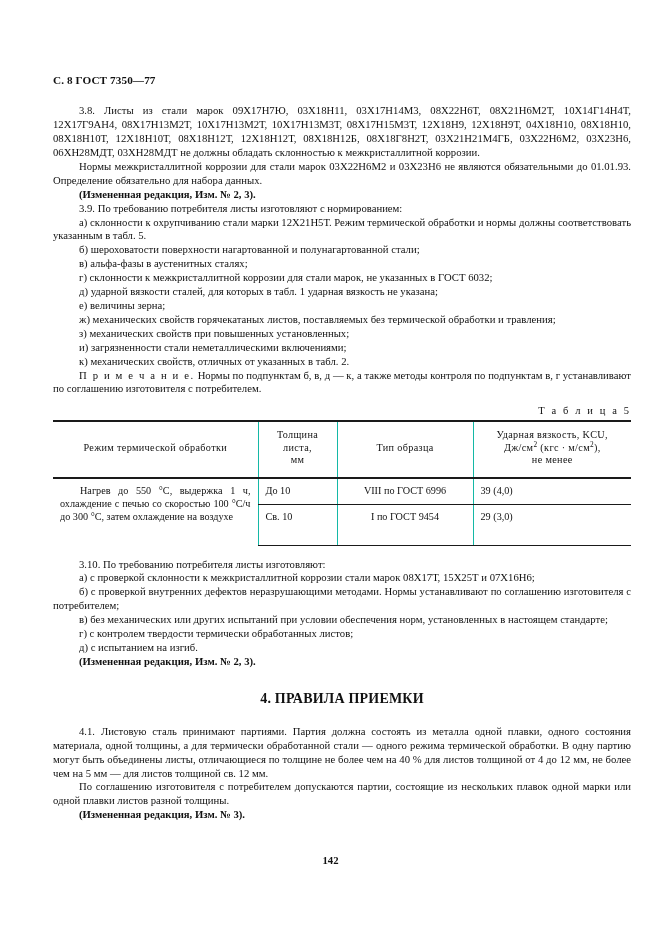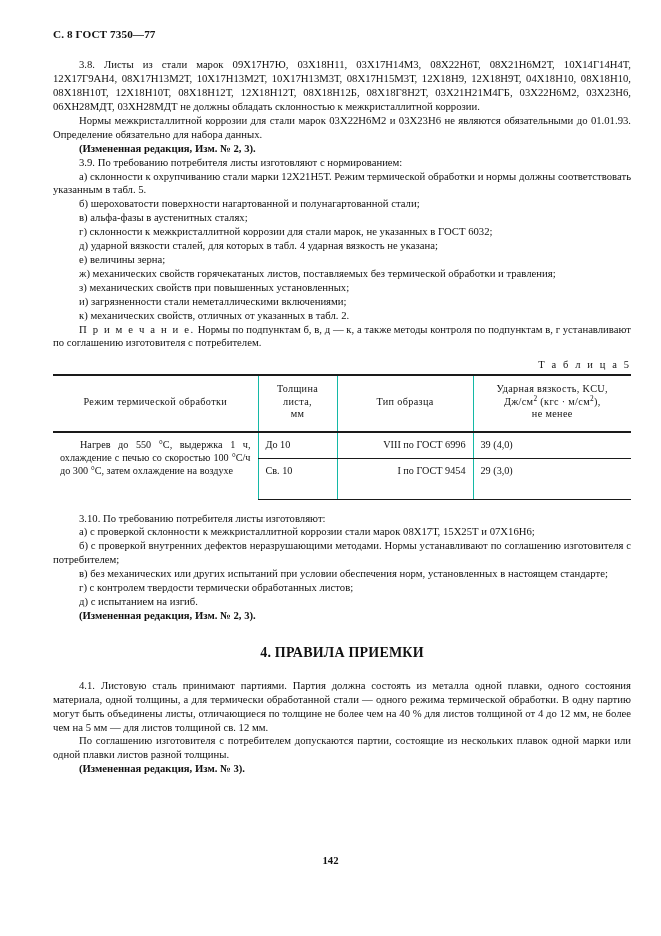--- a/index.html
+++ b/index.html
@@ -15,21 +15,21 @@
     font-family: "Liberation Serif", "DejaVu Serif", serif;
     color: #111111;
     overflow: hidden;
   }
   .page {
     position: absolute;
     left: 0; top: 0;
     width: 661px;
     height: 880px;
     box-sizing: border-box;
-    padding: 28px 30px 0 53px;
+    padding: 74px 30px 0 53px;
   }
   .page-header {
     font-size: 11.2px;
     font-weight: bold;
     letter-spacing: 0.1px;
     margin: 0 0 18px 0;
     line-height: 1.1;
   }
   .body-col {
     width: 578px;
@@ -81,21 +81,21 @@
     border-bottom: 1.3px solid #1a1a1a;
     padding-bottom: 22px;
   }
   table.t5 .colsep { border-left: 1px solid #14b8a6; }
   table.t5 td.c1 {
     text-align: justify;
     text-indent: 20px;
     border-bottom: none;
   }
   table.t5 td.c2 { text-align: left; }
-  table.t5 td.c3 { text-align: right; margin-top: 8px; }
+  table.t5 td.c3 { text-align: center; margin-top: 8px; }
   table.t5 td.c4 { text-align: left; margin-left: 8px; }
   .col1 { width: 205px; }
   .col2 { width: 79px; }
   .col3 { width: 136px; }
   .col4 { width: 158px; }
 
   .section-title {
     text-align: center;
     font-weight: bold;
     font-size: 14px;
@@ -132,21 +132,21 @@
     <p class="para indent">3.9. По требованию потребителя листы изготовляют с нормированием:</p>
 
     <p class="para indent">а) склонности к охрупчиванию стали марки 12Х21Н5Т. Режим термической обработки и нормы должны соответствовать указанным в табл. 5.</p>
 
     <p class="para indent">б) шероховатости поверхности нагартованной и полунагартованной стали;</p>
 
     <p class="para indent">в) альфа-фазы в аустенитных сталях;</p>
 
     <p class="para indent">г) склонности к межкристаллитной коррозии для стали марок, не указанных в ГОСТ 6032;</p>
 
-    <p class="para indent">д) ударной вязкости сталей, для которых в табл. 4 ударная вязкость не указана;</p>
+    <p class="para indent">д) ударной вязкости сталей, для которых в табл. 1 ударная вязкость не указана;</p>
 
     <p class="para indent">е) величины зерна;</p>
 
     <p class="para indent">ж) механических свойств горячекатаных листов, поставляемых без термической обработки и травления;</p>
 
     <p class="para indent">з) механических свойств при повышенных установленных;</p>
 
     <p class="para indent">и) загрязненности стали неметаллическими включениями;</p>
 
     <p class="para indent">к) механических свойств, отличных от указанных в табл. 2.</p>

